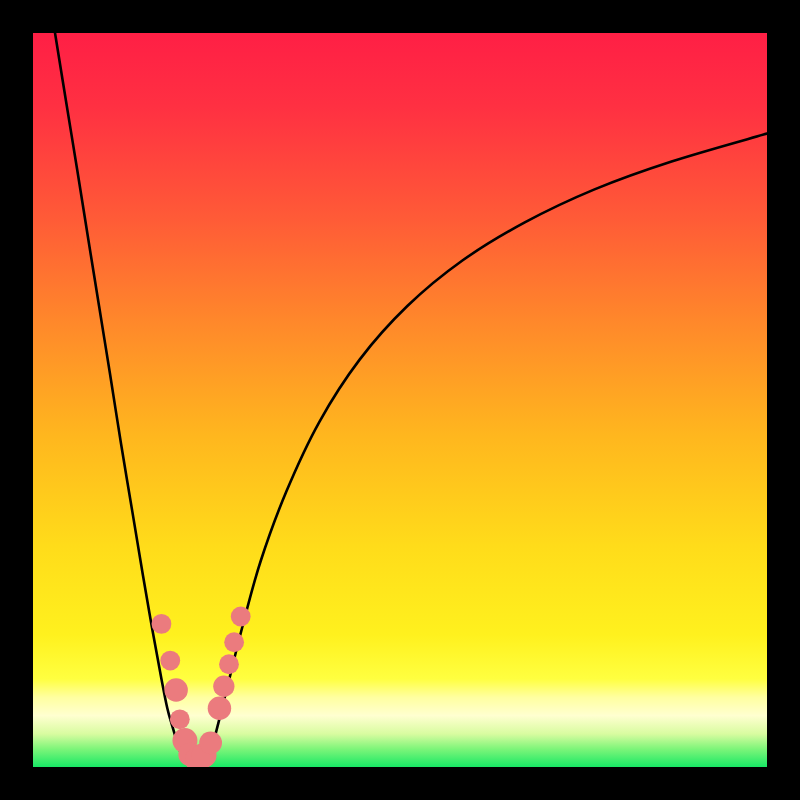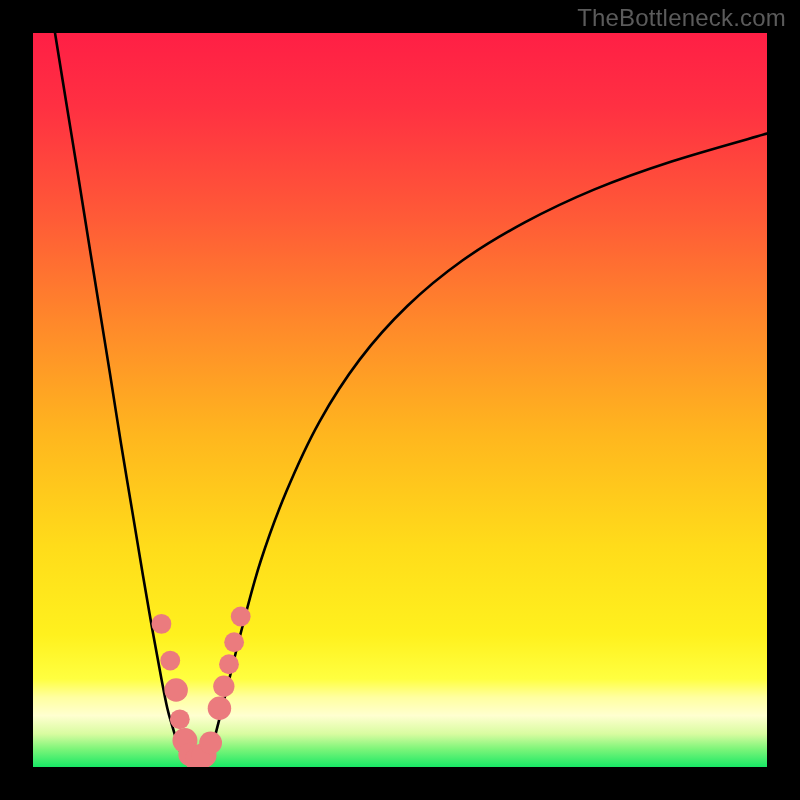--- a/index.html
+++ b/index.html
@@ -91,14 +91,13 @@
           <circle cx="171.02" cy="722.26" r="12.48" class="marker"></circle>
           <circle cx="177.63" cy="709.78" r="11.38" class="marker"></circle>
           <circle cx="186.44" cy="675.28" r="11.74" class="marker"></circle>
           <circle cx="190.84" cy="653.26" r="10.64" class="marker"></circle>
           <circle cx="195.98" cy="631.24" r="9.91" class="marker"></circle>
           <circle cx="201.12" cy="609.22" r="9.91" class="marker"></circle>
           <circle cx="207.72" cy="583.53" r="9.91" class="marker"></circle>
         </g>
     </svg>
   </div>
-  <div class="watermark">TheBottleneck.com</div>
 </div>
 
 </body></html>

